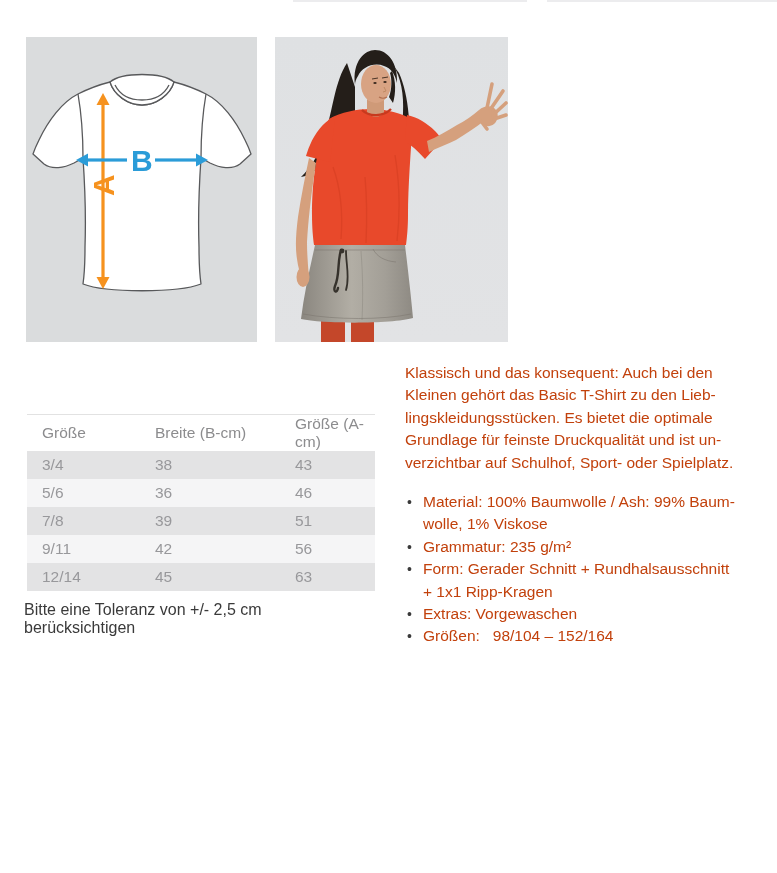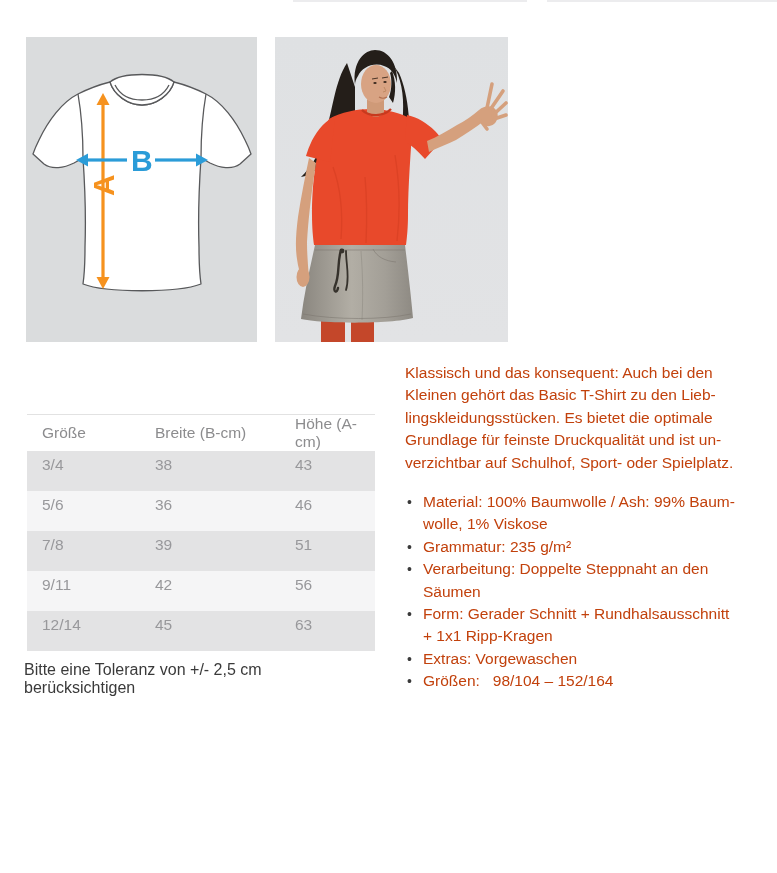--- a/index.html
+++ b/index.html
@@ -27,21 +27,21 @@
     font-size:15.5px;
   }
   table.size-table col.c1 { width:113px; }
   table.size-table col.c2 { width:140px; }
   table.size-table col.c3 { width:95px; }
   table.size-table th {
     font-weight:400; text-align:left; color:#8c8c8e;
     height:30px; padding:0 0 0 15px; background:#ffffff;
   }
   table.size-table td {
-    height:28px; padding:0 0 12px 15px; color:#98989b;
+    height:28px; padding:0 0 0 15px; color:#98989b;
   }
   table.size-table tbody tr:nth-child(odd)  { background:#e3e3e4; }
   table.size-table tbody tr:nth-child(even) { background:#f5f5f6; }
   .tolerance-note {
     margin:10px 0 0 0; font-size:16px; color:#3a3a3a;
   }
 
   
   #desc-col { position:absolute; left:405px; top:362px; width:370px;
               font-size:15.5px; line-height:22.4px; color:#c2410c; }
@@ -205,21 +205,21 @@
     <table class="size-table">
       <colgroup>
           <col class="c1">
           <col class="c2">
           <col class="c3">
         </colgroup>
       <thead>
         <tr>
             <th>Größe</th>
             <th>Breite (B-cm)</th>
-            <th>Höhe (A-cm)</th>
+            <th>Größe (A-cm)</th>
           </tr>
       </thead>
       <tbody>
           <tr>
             <td>3/4</td>
             <td>38</td>
             <td>43</td>
           </tr>
           <tr>
             <td>5/6</td>
@@ -249,22 +249,20 @@
   <div id="desc-col">
     <p class="intro">Klassisch und das konsequent: Auch bei den
 Kleinen gehört das Basic T-Shirt zu den Lieb-
 lingskleidungsstücken. Es bietet die optimale
 Grundlage für feinste Druckqualität und ist un-
 verzichtbar auf Schulhof, Sport- oder Spielplatz.</p>
     <ul class="spec-list">
         <li>Material: 100% Baumwolle / Ash: 99% Baum-
 wolle, 1% Viskose</li>
         <li>Grammatur: 235 g/m²</li>
-        <li>Verarbeitung: Doppelte Steppnaht an den
-Säumen</li>
         <li>Form: Gerader Schnitt + Rundhalsausschnitt
 + 1x1 Ripp-Kragen</li>
         <li>Extras: Vorgewaschen</li>
         <li>Größen:   98/104 – 152/164</li>
       </ul>
   </div>
 
 </div>
 
 </body></html>

